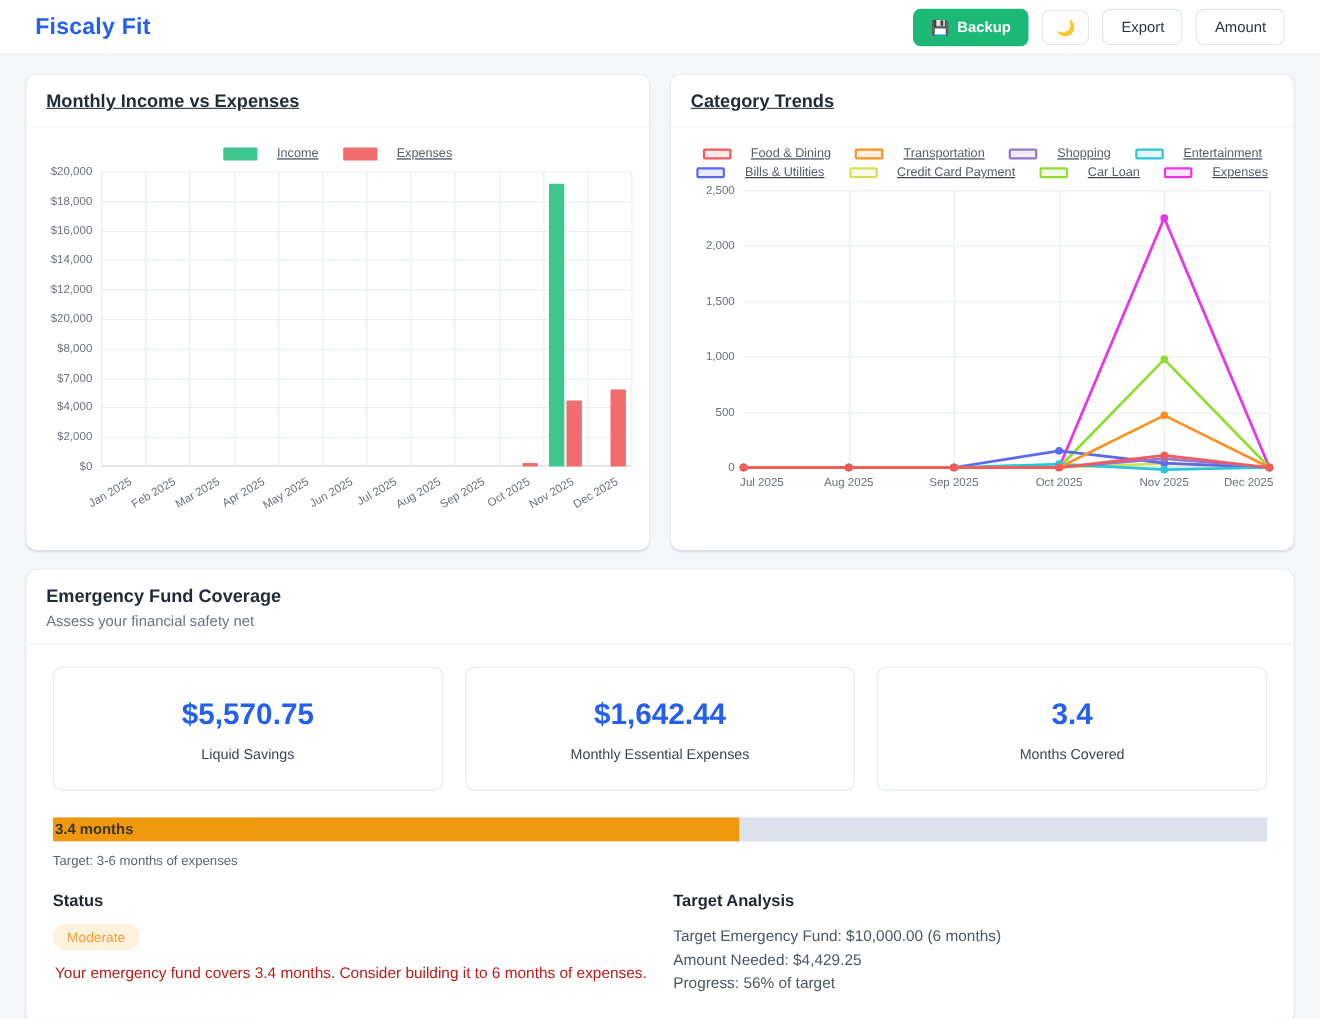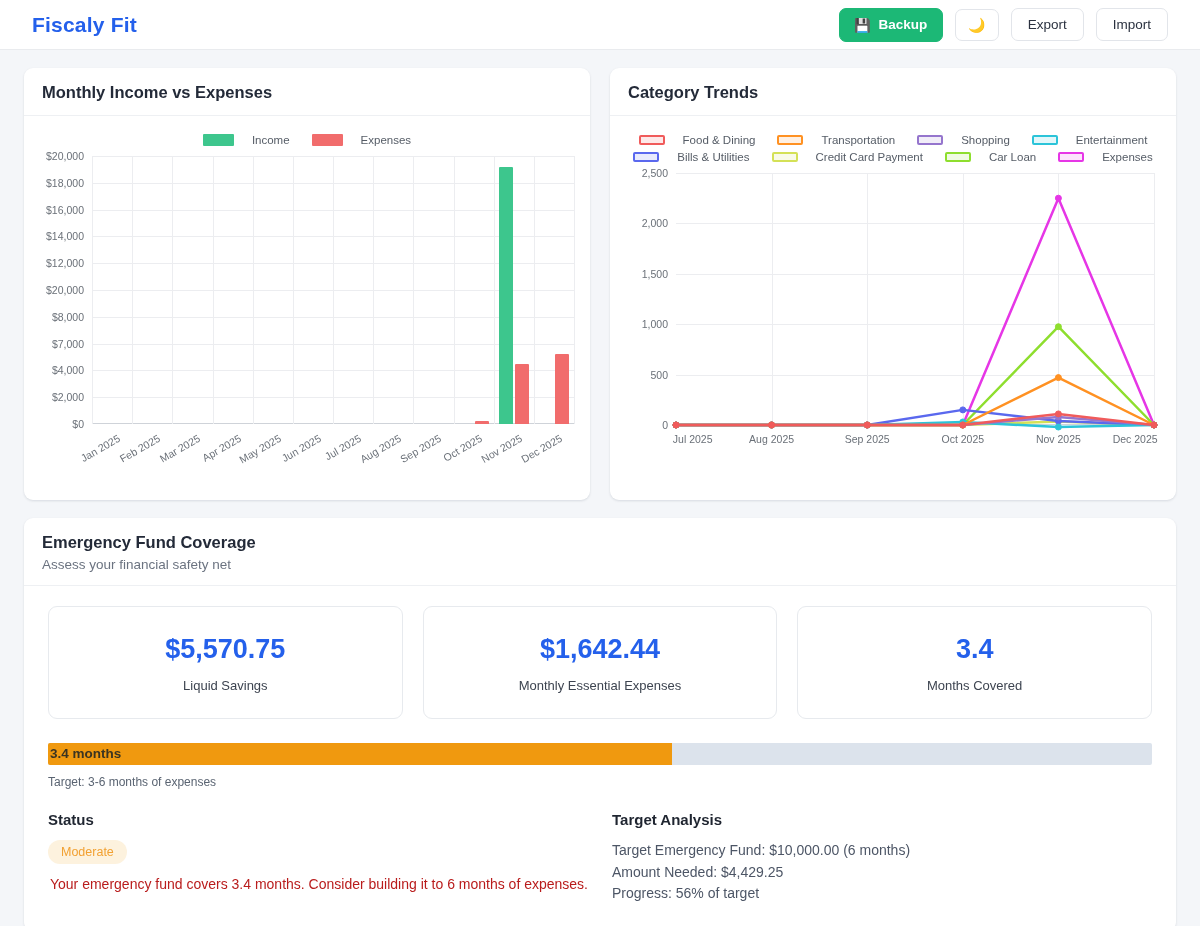--- a/index.html
+++ b/index.html
@@ -22,21 +22,21 @@
     font-size:13.5px; border-radius:7px; cursor:pointer;
     padding:8px 16px; border:1px solid #e2e5ea; background:#fff; color:#2b3240;
   }
   .btn-backup {
     background:#1cb876; border-color:#1cb876; color:#fff; font-weight:bold;
     display:flex; align-items:center; gap:7px; padding:8px 15px;
   }
   .btn-icononly { padding:7px 12px; font-size:14px; }
   
   main { padding:18px 24px 0 24px; }
-  .charts-row { display:flex; gap:20px; margin-bottom:18px; }
+  .charts-row { display:flex; gap:20px; margin-bottom:18px;text-decoration:underline; }
   .card {
     background:#fff; border-radius:9px;
     box-shadow:0 1px 3px rgba(25,35,60,.08), 0 1px 2px rgba(25,35,60,.05);
   }
   .chart-card { flex:1; height:432px; overflow:hidden; }
   .card-header { padding:15px 18px 13px 18px; border-bottom:1px solid #eef0f3; }
   .card-title { font-size:16.5px; font-weight:bold; color:#232a38; }
   .card-sub { font-size:13.5px; color:#6b7380; margin-top:5px; font-weight:normal; }
   .chart-body { padding:10px 14px 0 14px; position:relative; }
   
@@ -87,21 +87,21 @@
   <div class="app-title">Fiscaly Fit</div>
   <div class="header-actions">
     <button class="btn btn-backup">
       <span>💾</span>
       <span>Backup</span>
     </button>
     <button class="btn btn-icononly">
       <span>🌙</span>
     </button>
     <button class="btn">Export</button>
-    <button class="btn">Import</button>
+    <button class="btn">Amount</button>
   </div>
 </header>
 
 <main>
   <div class="charts-row">
 
     <section class="card chart-card">
       <div class="card-header">
         <div class="card-title">Monthly Income vs Expenses</div>
       </div>

